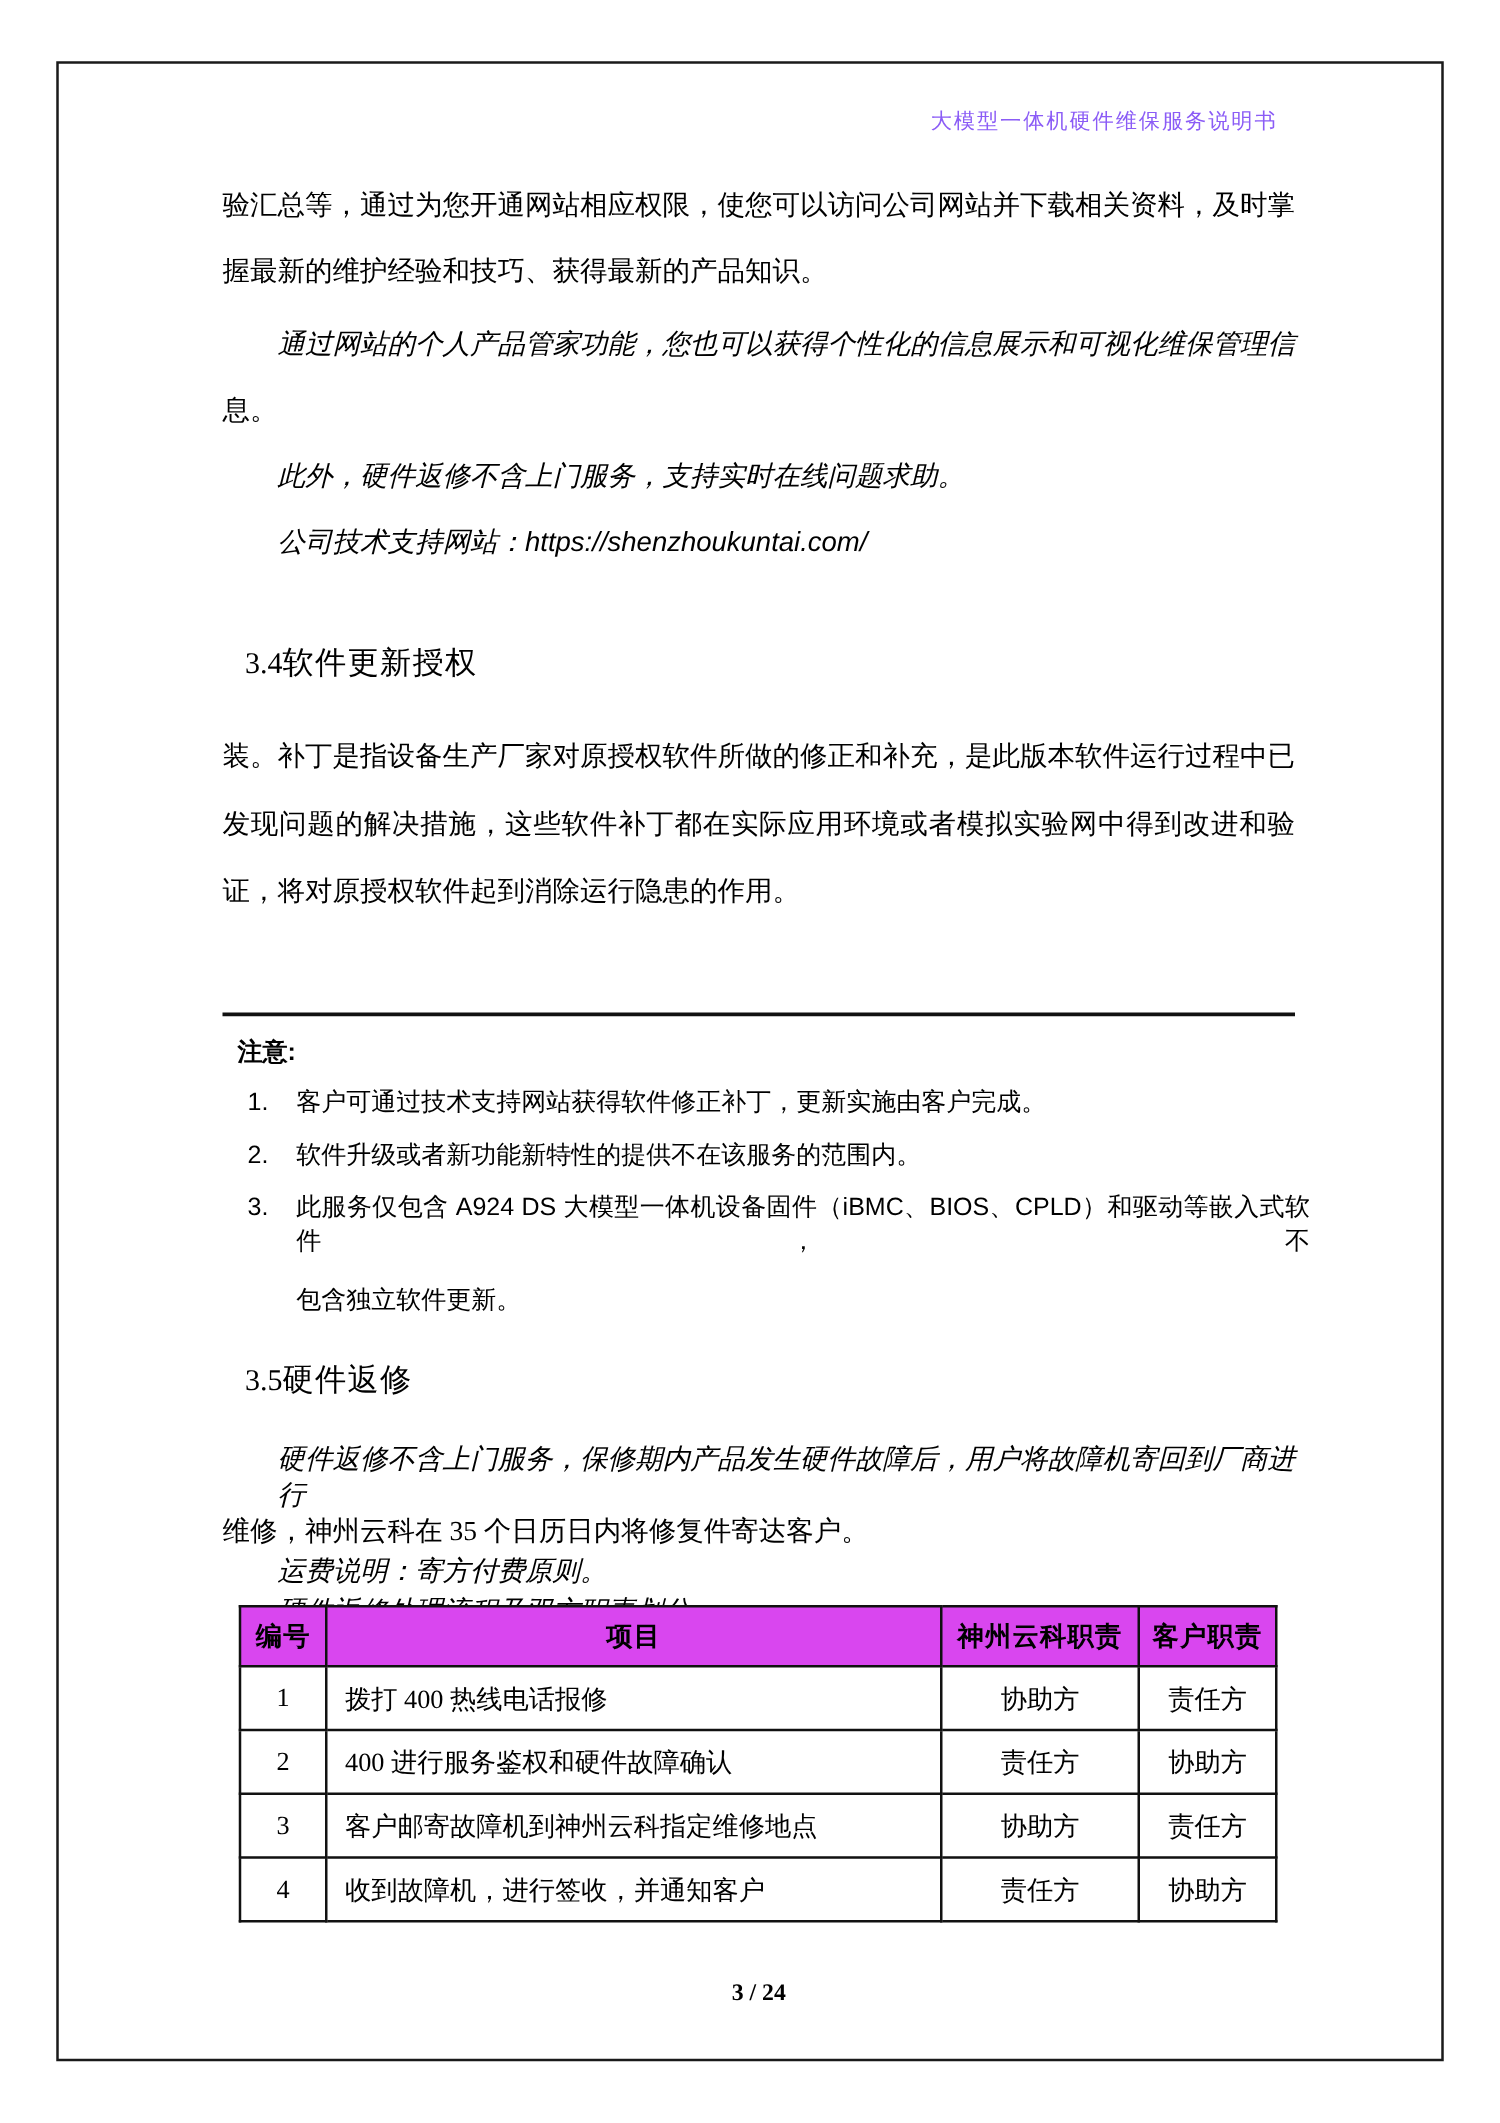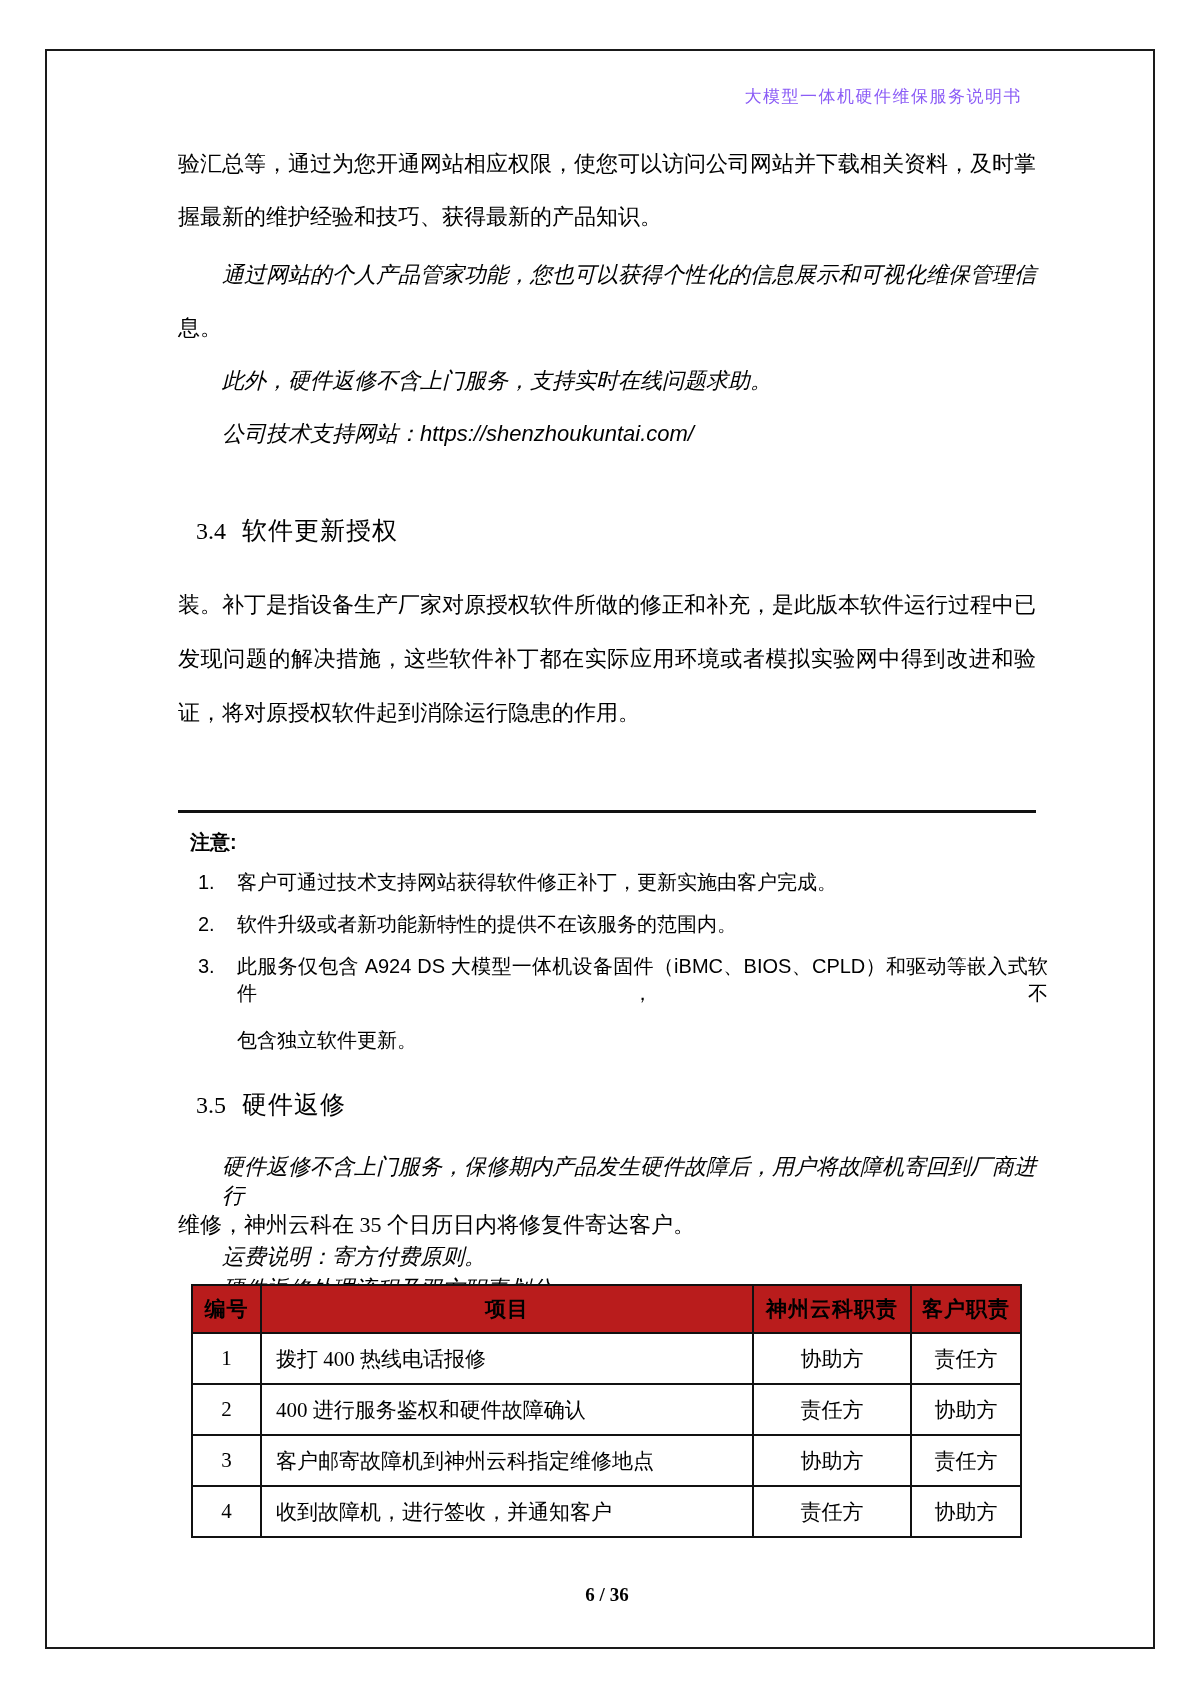--- a/index.html
+++ b/index.html
@@ -36,21 +36,21 @@
   .serif-body .para{margin-bottom:3px;}
 
   .intro-block{position:absolute;left:178px;top:137px;width:858px;}
   .intro-block .para:first-child{margin-bottom:5px;}
 
   .h-sec{
     position:absolute;left:196px;line-height:44px;white-space:nowrap;
   }
   .h-sec .h-num{
     font-family:"Liberation Serif", serif;
-    font-size:24px;margin-right:16px;
+    font-size:24px;margin-right:0;
   }
   .h-sec .h-title{
     font-family:"Liberation Sans", sans-serif;
     font-size:25px;font-weight:normal;letter-spacing:1px;
   }
   .h-34{top:508px;}
   .h-35{top:1082px;}
 
   .p34-block{position:absolute;left:178px;top:578px;width:858px;}
   .p34-block .line{line-height:54px;font-size:22px;}
@@ -82,21 +82,21 @@
     font-size:21px;
   }
   .resp-table th,.resp-table td{
     border:2px solid #111111;
     padding:0 6px;
     vertical-align:middle;
     text-align:center;
     font-weight:normal;
   }
   .resp-table th{
-    height:48px;background:#b91c1c;font-weight:600;letter-spacing:1px;
+    height:48px;background:#d946ef;font-weight:600;letter-spacing:1px;
   }
   .resp-table td{height:51px;}
   .resp-table .col-item{text-align:left;padding-left:14px;}
 
   .doc-footer{
     position:absolute;left:178px;top:1582px;width:858px;
     text-align:center;
     font-family:"Liberation Serif", serif;
     font-size:19px;font-weight:bold;line-height:26px;
   }
@@ -217,13 +217,13 @@
       </tr>
       <tr>
         <td>4</td>
         <td class="col-item">收到故障机，进行签收，并通知客户</td>
         <td>责任方</td>
         <td>协助方</td>
       </tr>
     </tbody>
   </table>
 
-<div class="doc-footer">6 / 36</div>
+<div class="doc-footer">3 / 24</div>
 
 </body></html>

